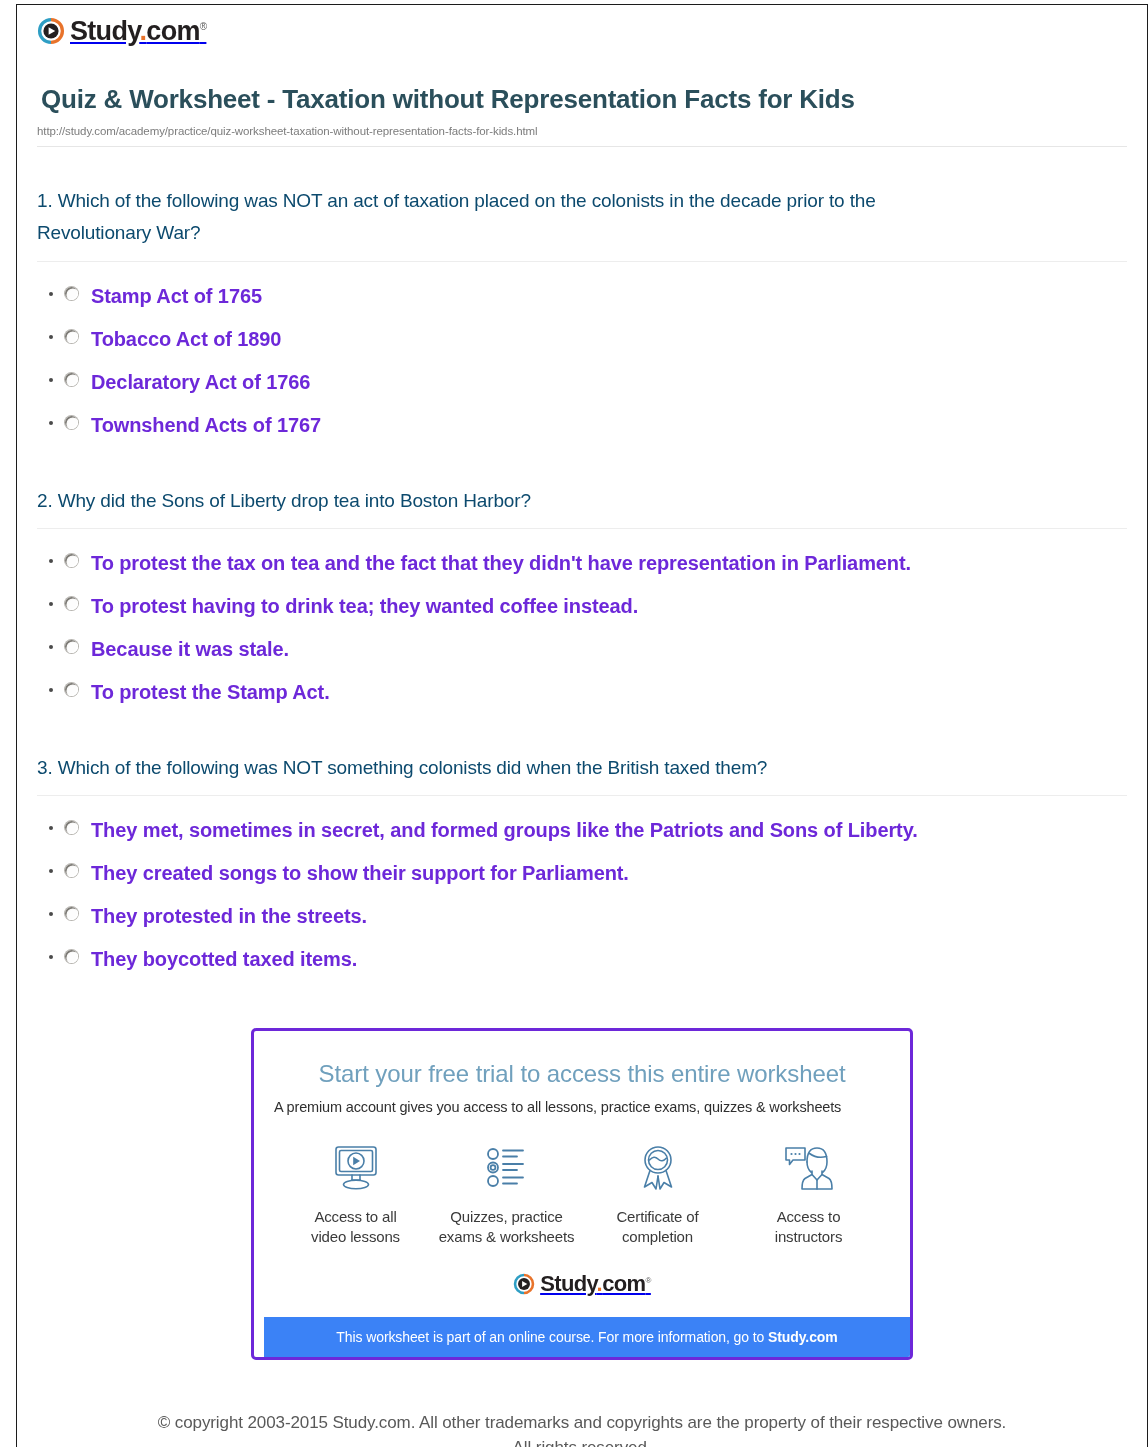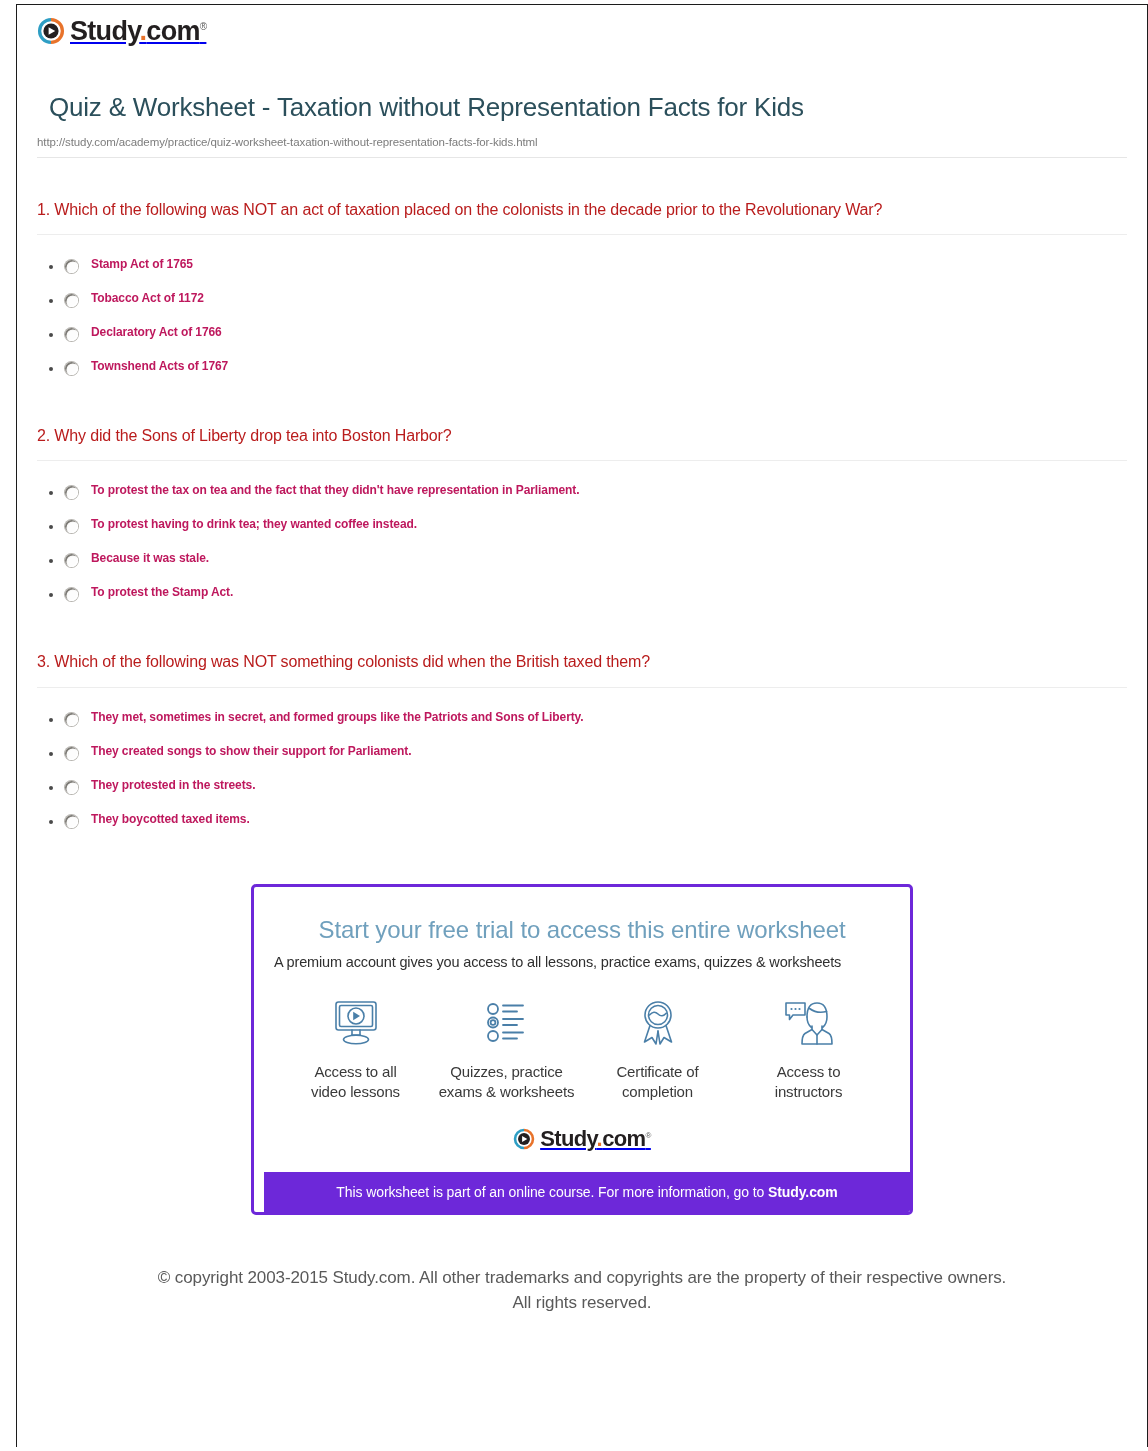--- a/index.html
+++ b/index.html
@@ -54,47 +54,47 @@
   .logo-text .tm {
     font-size: 10px;
     vertical-align: super;
     font-weight: normal;
     color: #5b5b5b;
   }
 
   
   .title-wrap { padding: 14px 10px 0 10px; }
   h1.page-title {
-    margin: 12px;
+    margin: 4px;
     font-size: 26px;
     line-height: 1.27;
-    font-weight: normal;
+    font-weight: bold;
     color: #2b4f5b;
     letter-spacing: -0.2px;
   }
   .page-url {
     margin-top: 9px;
     font-size: 11.5px;
     color: #7c7c7c;
     letter-spacing: -0.1px;
     white-space: nowrap;
   }
   .rule {
     height: 1px;
     background: #e6e6e6;
     margin: 9px 0 0 0;
   }
 
   
   .questions { padding: 0 10px; }
   .question-block { padding-top: 38px; }
   .q-text {
-    font-size: 16px;
+    font-size: 19px;
     line-height: 1.70;
-    color: #b91c1c;
+    color: #0c4a6e;
     letter-spacing: -0.15px;
     padding-right: 150px;
   }
   .q-rule {
     height: 1px;
     background: #ededed;
     margin-top: 11px;
   }
   ul.answers {
     list-style: none;
@@ -126,23 +126,23 @@
     margin: 3px 13px 0 0;
     border-radius: 50%;
     background:
       radial-gradient(circle at 62% 62%, #fdfdfd 42%, #e9e7e2 100%);
     box-shadow:
       inset 1.4px 1.4px 0 0 #7c7a75,
       inset -1px -1px 0 0 #ffffff,
       0 0 0 1px #b7b5b0;
   }
   .answer-text {
-    font-size: 12px;
+    font-size: 20px;
     font-weight: bold;
-    color: #be185d;
+    color: #6d28d9;
     line-height: 1.25;
     letter-spacing: -0.1px;
   }
 
   
   .promo-wrap {
     padding: 47px 0 0 0;
     display: flex;
     justify-content: center;
   }
@@ -192,21 +192,21 @@
   }
   .promo-logo-row {
     display: flex;
     justify-content: center;
     padding: 26px 0 22px 0;
   }
   .promo-logo .logo-mark { width: 22px; height: 22px; }
   .promo-logo .logo-text { font-size: 22px; letter-spacing: -0.6px; }
   .promo-logo .logo-text .tm { font-size: 8px; }
   .promo-bar {
-    background: #6d28d9;
+    background: #3b82f6;
     color: #ffffff;
     text-align: center;
     font-size: 14px;
     padding: 12px 10px;
     letter-spacing: -0.1px;
     margin-left: 10px;
   }
   .promo-bar b { font-weight: bold; }
 
   
@@ -258,21 +258,21 @@
                   <i></i>
                 </span>
               <span class="radio"></span>
               <span class="answer-text">Stamp Act of 1765</span>
             </li>
             <li>
               <span class="bullet">
                   <i></i>
                 </span>
               <span class="radio"></span>
-              <span class="answer-text">Tobacco Act of 1172</span>
+              <span class="answer-text">Tobacco Act of 1890</span>
             </li>
             <li>
               <span class="bullet">
                   <i></i>
                 </span>
               <span class="radio"></span>
               <span class="answer-text">Declaratory Act of 1766</span>
             </li>
             <li>
               <span class="bullet">

